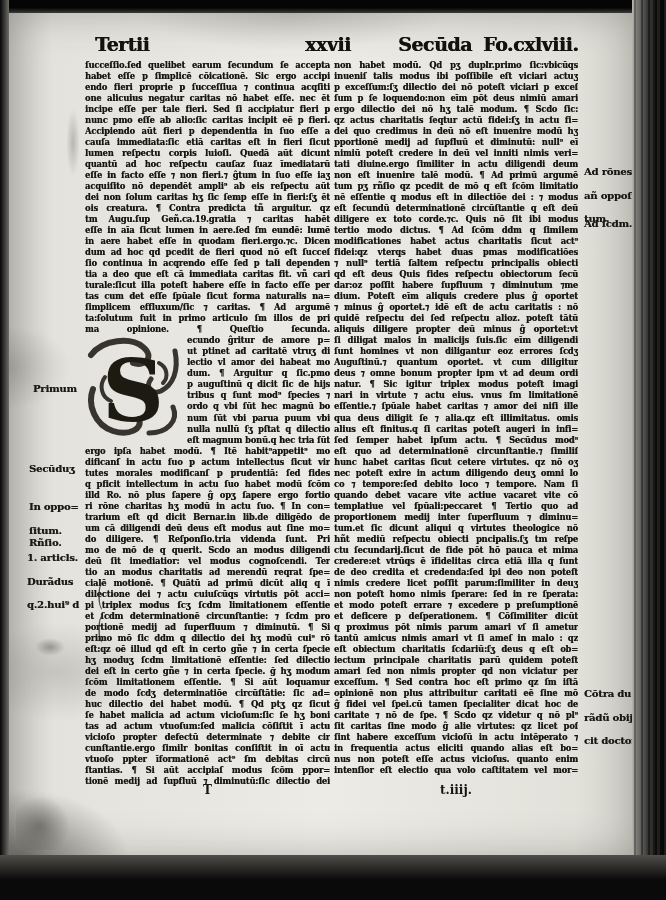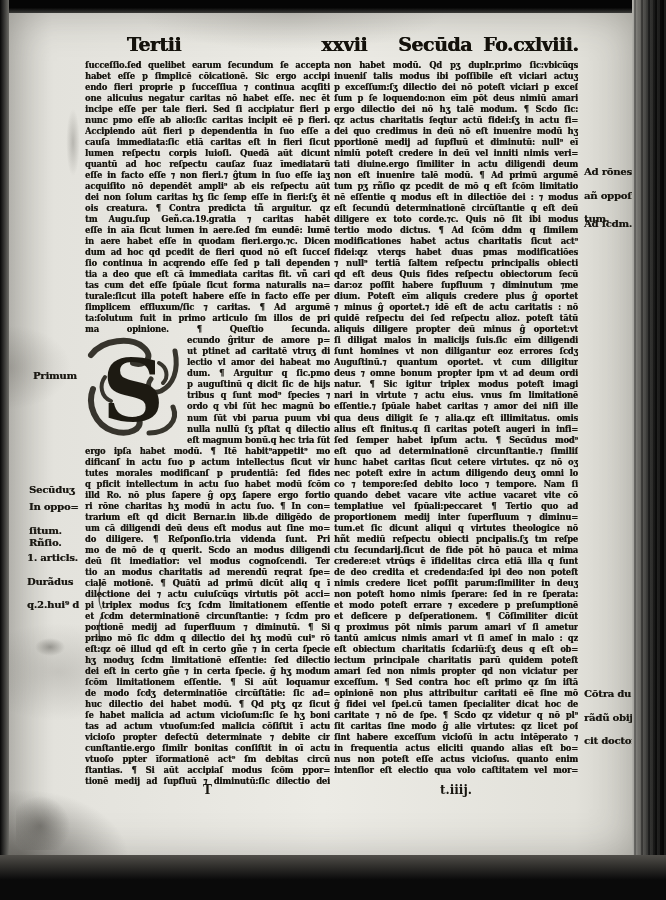--- a/index.html
+++ b/index.html
@@ -19,21 +19,21 @@
     background:linear-gradient(90deg,#070707,#6d6c67);}
   .edge-right{position:absolute;left:632px;top:0;width:34px;height:900px;
     background:
       repeating-linear-gradient(90deg, rgba(0,0,0,0) 0 2px, rgba(0,0,0,.35) 2px 4px, rgba(90,90,86,.25) 4px 7px),
       linear-gradient(90deg,#b5b4ae 0%,#63625e 25%,#232322 55%,#090909 80%);}
   .edge-bottom{position:absolute;left:0;top:855px;width:666px;height:45px;
     background:linear-gradient(180deg,#504e49,#0a0a0a 55%);}
   .smudge{position:absolute;pointer-events:none;}
 
   .runhead{position:absolute;top:33px;height:24px;color:#14120c;
-    font-weight:700;font-size:19px;letter-spacing:-.5px;text-align:right;
+    font-weight:700;font-size:19px;letter-spacing:-.5px;text-align:left;
     text-shadow:.5px 0 0 #14120c;}
   .col{position:absolute;top:60px;color:#17150f;}
   .ln{height:11.02px;line-height:11.02px;overflow:hidden;
       font-size:8.3px;font-weight:700;letter-spacing:-.15px;
       text-align:justify;text-align-last:justify;white-space:normal;
       text-shadow:.3px 0 0 rgba(23,21,15,.75);}
   .col-left{left:85px;width:245px;}
   .col-right{left:334px;width:244px;}
   .dropcap{float:left;width:96px;height:99px;margin:2px 6px 0 0;position:relative;}
   .sig{position:absolute;top:783px;text-align:center;color:#17150f;font-weight:700;font-size:12px;}
@@ -72,22 +72,22 @@
         <div class="ln">eſſe in facto eſſe ⁊ non fieri.⁊ ĝtum in ſuo eſſe iaʒ</div>
         <div class="ln">acquiſito nō dependēt ampli⁹ ab eis reſpectu aūt</div>
         <div class="ln">dei non ſolum caritas hʒ ſic ſemp eſſe in fieri:ſʒ ēt</div>
         <div class="ln">ois creatura. ¶ Contra predicta tñ arguitur. qz</div>
         <div class="ln">tm Augu.ſup Geñ.ca.19.gratia ⁊ caritas habēt</div>
         <div class="ln">eſſe in aīa ſicut lumen in aere.ſed ſm eundē: lumē</div>
         <div class="ln">in aere habet eſſe in quodam fieri.ergo.⁊c. Dicen</div>
         <div class="ln">dum ad hoc qd pcedit de fieri quod nō eſt ſucceſ</div>
         <div class="ln">ſio continua in acqrendo eſſe ſed p tali dependen</div>
         <div class="ln">tia a deo que eſt cā immediata caritas fit. vñ cari</div>
+        <div class="ln">turale:ſicut illa poteſt habere eſſe in facto eſſe per</div>
         <div class="ln">tas cum det eſſe ſpūale ſicut forma naturalis na=</div>
-        <div class="ln">turale:ſicut illa poteſt habere eſſe in facto eſſe per</div>
         <div class="ln">ſimplicem effluxum/ſic ⁊ caritas. ¶ Ad argumē</div>
         <div class="ln">ta:ſolutum fuit in primo articulo ſm illos de pri</div>
         <div class="ln">ma opinione.   ¶ Queſtio ſecunda.</div>
       </div>
     <div>
       <div class="dropcap">
         <svg width="96" height="99" viewBox="0 0 96 99">
           <g fill="none" stroke="#25221a" stroke-linecap="round" opacity=".9">
             <path d="M6,18 C18,2 46,0 58,10 C70,20 60,30 48,26" stroke-width="6"></path>
             <path d="M90,14 C94,34 88,48 76,54 C66,58 60,50 66,42" stroke-width="5"></path>
@@ -208,24 +208,24 @@
       <div class="ln">ĝ fidei vel ſpei.cū tamen ſpecialiter dicat hoc de</div>
       <div class="ln">caritate ⁊ nō de ſpe. ¶ Scdo qz videtur q nō pl⁹</div>
       <div class="ln">ſit caritas ſine modo ĝ alie virtutes: qz licet poſ</div>
       <div class="ln">ſint habere exceſſum vicioſū in actu intēperato ⁊</div>
       <div class="ln">in frequentia actus eliciti quando alias eſt bo=</div>
       <div class="ln">nus non poteſt eſſe actus vicioſus. quanto enim</div>
       <div class="ln">intenſior eſt electio qua volo caſtitatem vel mor=</div>
     </div>
   <div class="sig sig-right">t.iiij.</div>
 
-  <div class="mnote" style="left:33px;top:358px;">
+  <div class="mnote" style="left:33px;top:371px;">
       <div>Primum</div>
     </div>
-  <div class="mnote" style="left:29px;top:472px;">
+  <div class="mnote" style="left:29px;top:451px;">
       <div>Secūduʒ</div>
     </div>
   <div class="mnote" style="left:29px;top:489px;">
       <div>In oppo=</div>
       <div>ſitum.</div>
     </div>
   <div class="mnote" style="left:29px;top:525px;">
       <div>Rñſio.</div>
     </div>
   <div class="mnote" style="left:27px;top:540px;">

